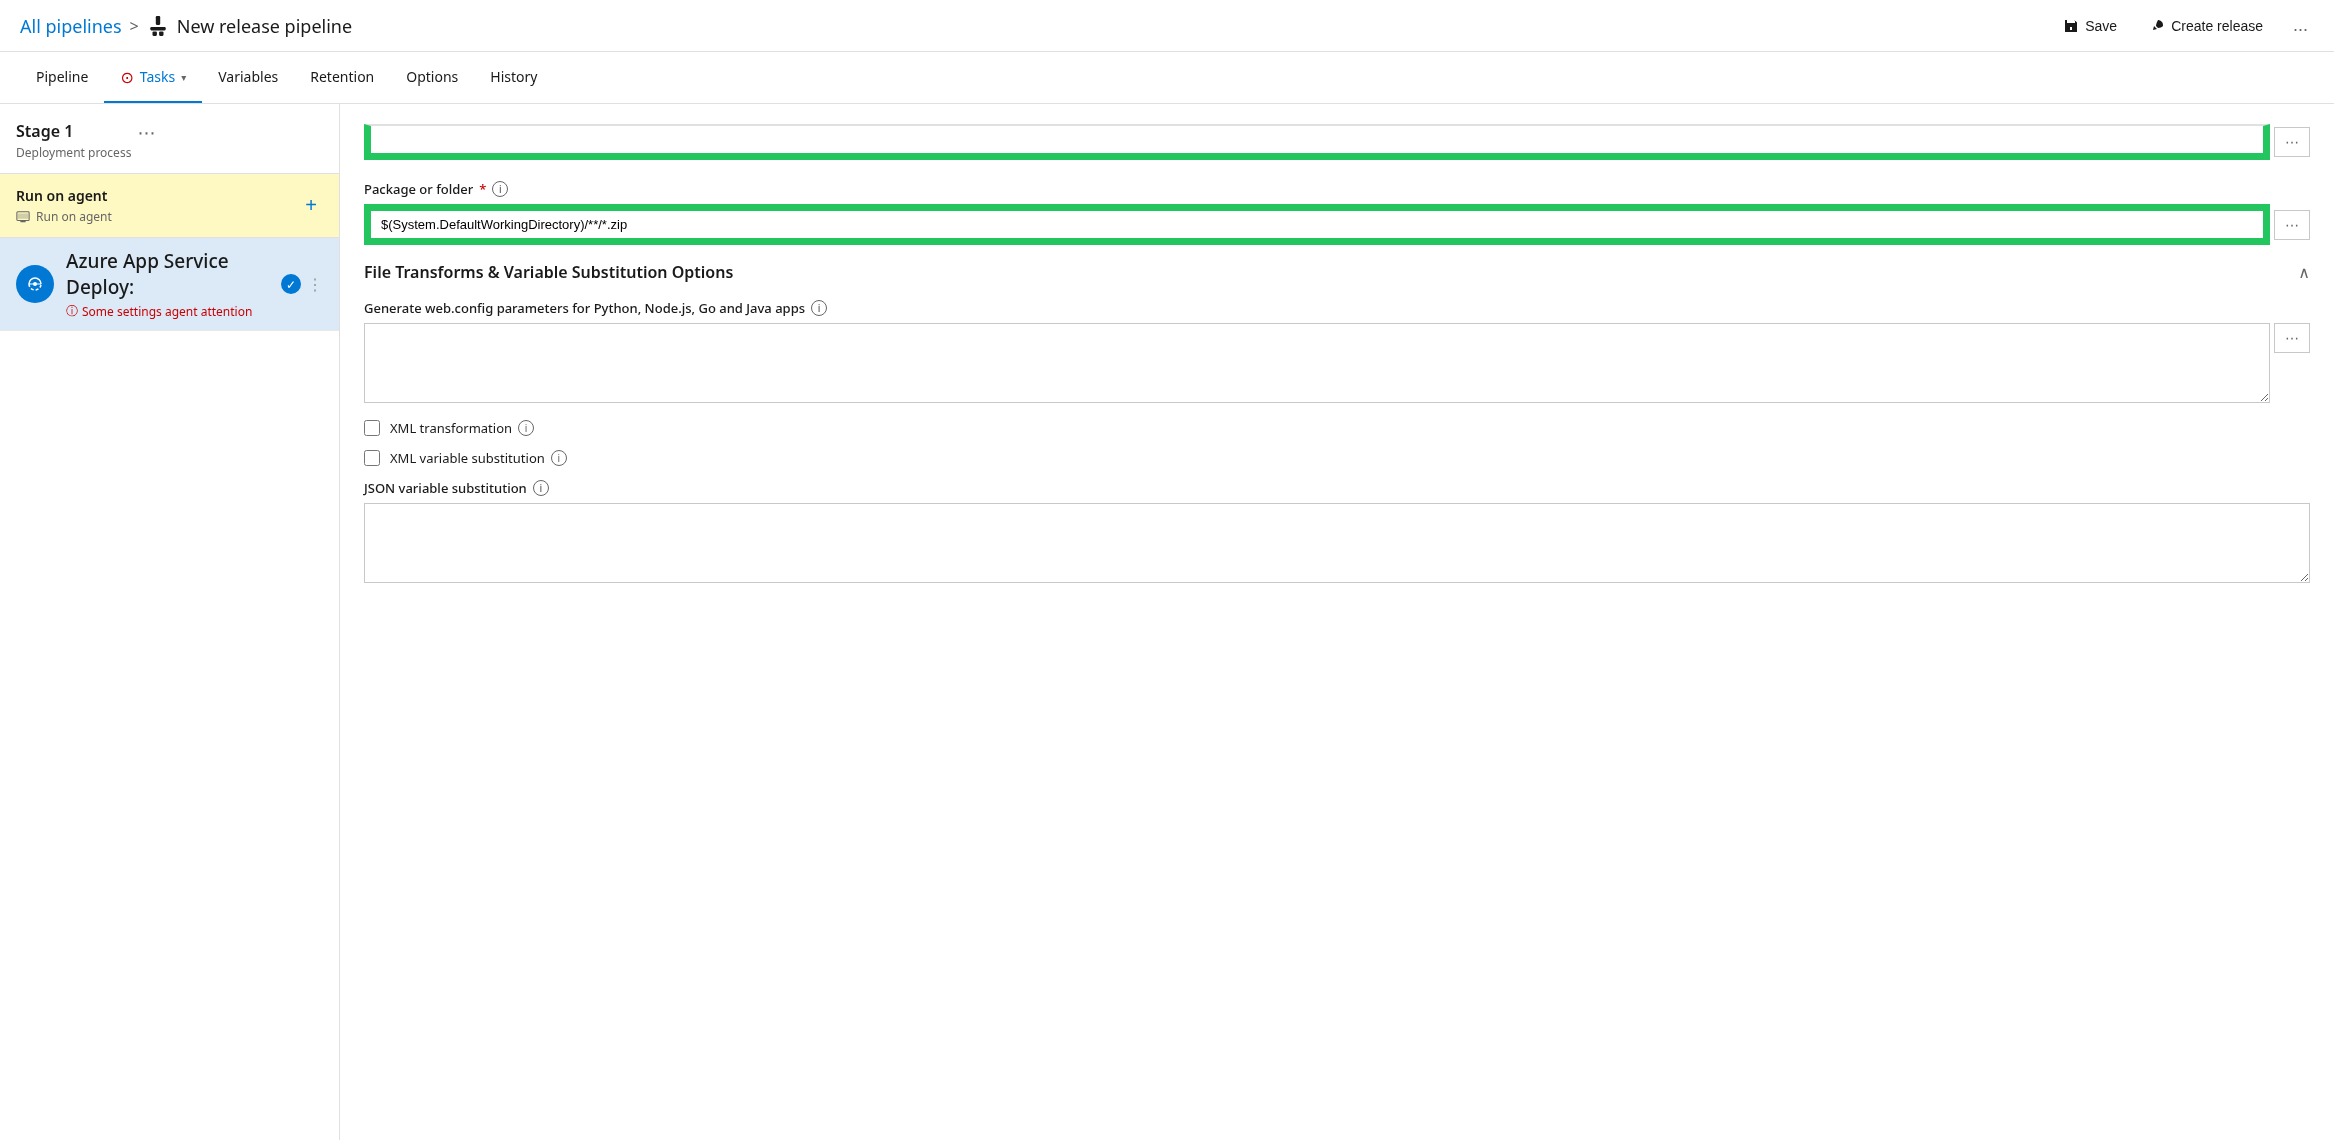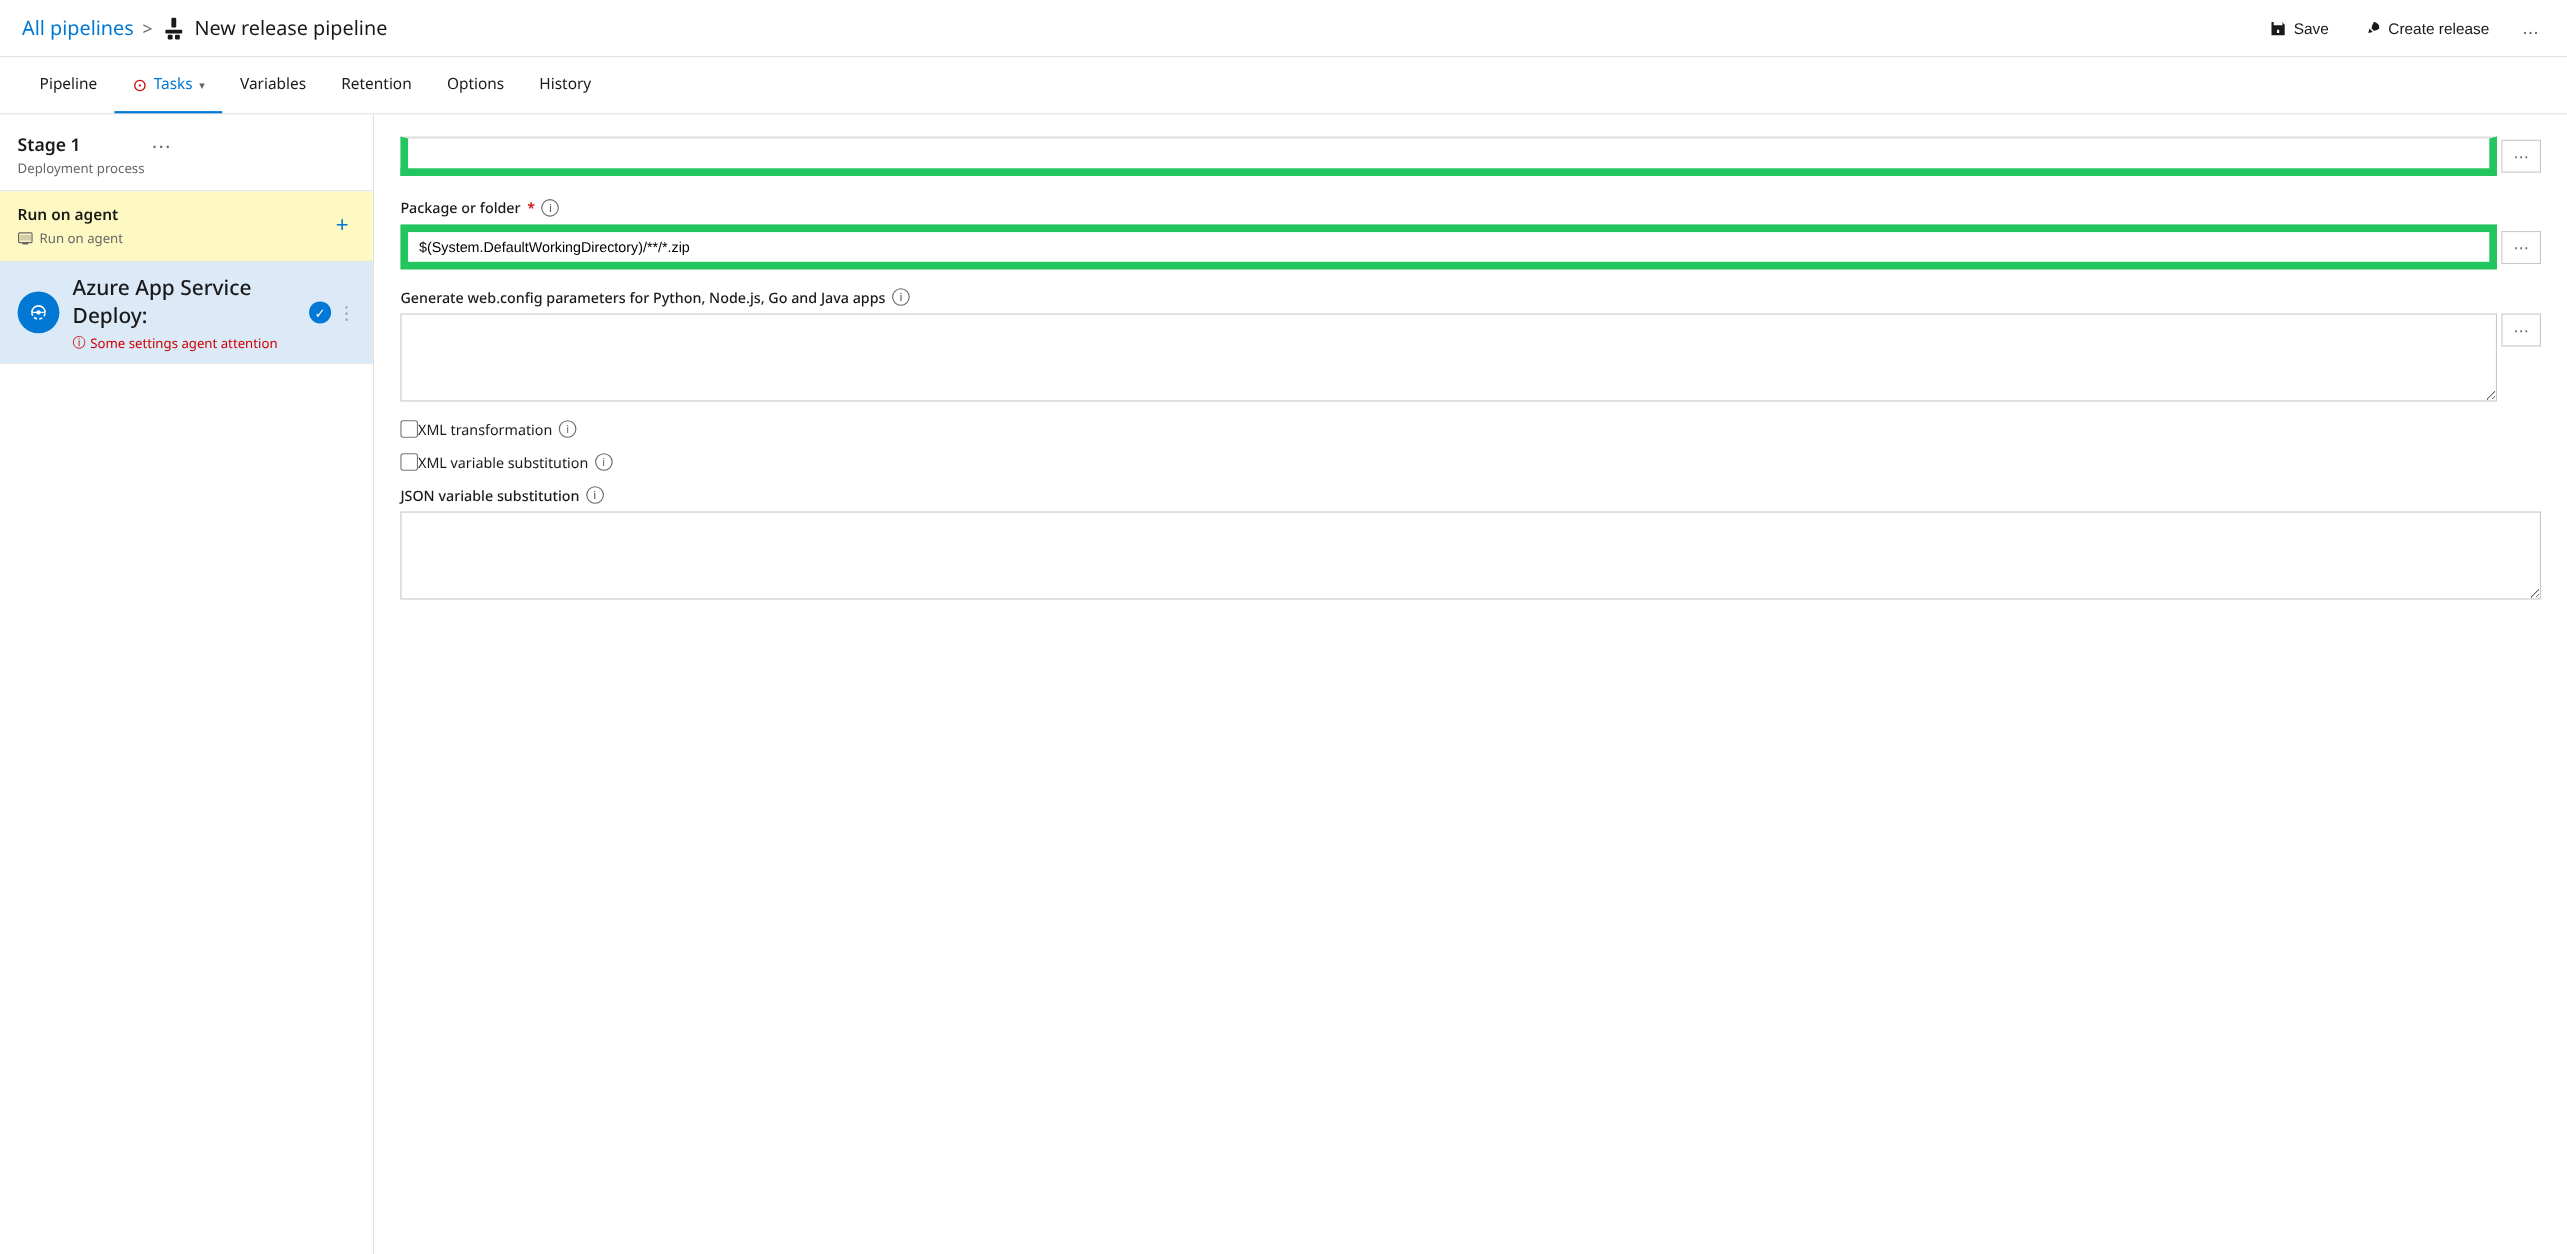--- a/index.html
+++ b/index.html
@@ -319,20 +319,21 @@
       cursor: pointer;
       padding: 6px 10px;
       font-size: 14px;
       color: #666;
       min-width: 36px;
     }
 
     .checkbox-row {
       display: flex;
       align-items: center;
+      gap: 10px;
       margin-bottom: 12px;
     }
     .checkbox-row input[type="checkbox"] {
       width: 16px;
       height: 16px;
       cursor: pointer;
     }
     .checkbox-label {
       display: flex;
       align-items: center;
@@ -473,20 +474,26 @@
         <span class="required-star">*</span>
         <span class="info-icon">i</span>
       </div>
       <div class="input-row">
         <input class="text-input" type="text" value="$(System.DefaultWorkingDirectory)/**/*.zip" style="">
         <button class="ellipsis-btn">⋯</button>
       </div>
     </div>
 
     <div class="form-section">
+      <div class="section-header">
+        <div class="section-title">
+          <span>File Transforms &amp; Variable Substitution Options</span>
+        </div>
+        <button style="background:none;border:none;cursor:pointer;font-size:16px;color:#666;">∧</button>
+      </div>
 
       <div class="field-group">
         <div class="field-label">
           <span>Generate web.config parameters for Python, Node.js, Go and Java apps</span>
           <span class="info-icon">i</span>
         </div>
         <div class="input-row">
           <textarea class="text-area" style=""></textarea>
           <button class="ellipsis-btn" style="align-self:flex-start;">⋯</button>
         </div>

